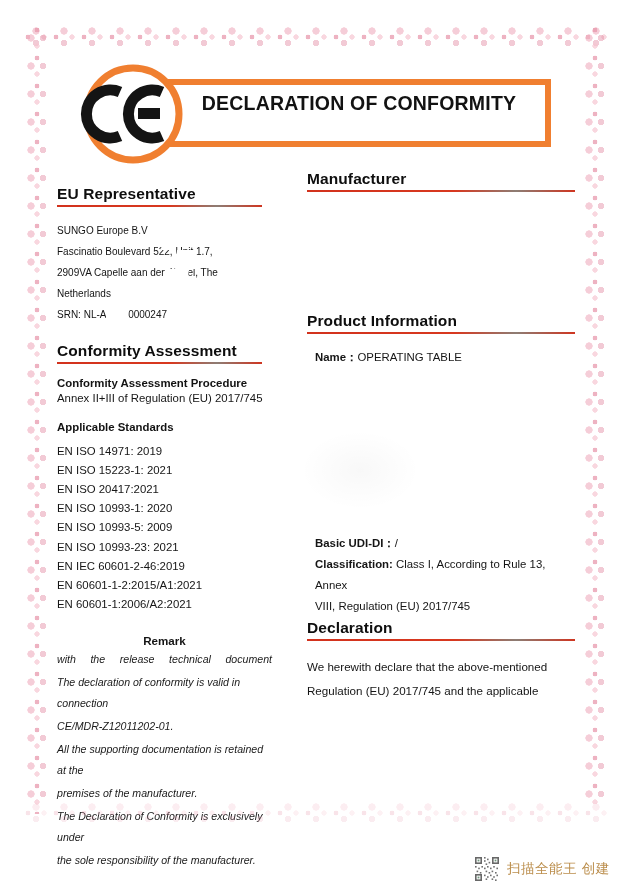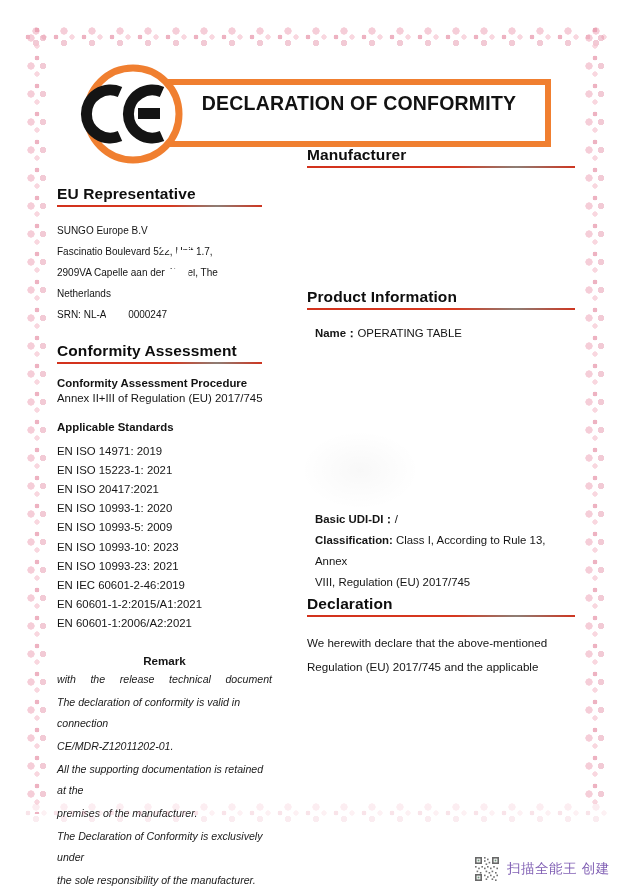--- a/index.html
+++ b/index.html
@@ -98,21 +98,21 @@
   #ce-mark {
     position: absolute;
     left: 76px; top: 62px;
     width: 115px; height: 105px;
     z-index: 3;
   }
 
   
   .col { position: absolute; z-index: 2; }
   #col-left  { left: 57px;  top: 185px; width: 215px; }
-  #col-right { left: 307px; top: 146px; width: 272px; }
+  #col-right { left: 307px; top: 170px; width: 272px; }
 
   .section-head {
     font-size: 15.5px;
     font-weight: bold;
     color: #0e0e0e;
     letter-spacing: .1px;
     line-height: 1.1;
   }
   .rule {
     height: 2px;
@@ -205,21 +205,21 @@
   #watermark {
     position: absolute;
     left: 474px; top: 856px;
     display: flex; align-items: center; gap: 7px;
     z-index: 6;
     opacity: .72;
   }
   #wm-qr { width: 26px; height: 26px; display: block; }
   #wm-text {
     font-size: 13.5px;
-    color: #4c1d95;
+    color: #a16207;
     letter-spacing: .5px;
     white-space: nowrap;
     font-family: "DejaVu Sans", sans-serif;
   }
 </style>
 </head>
 <body>
 
 <div id="page-frame">
   <div class="border-band band-h border-top"></div>
@@ -264,21 +264,20 @@
     <div class="sub-head">Conformity Assessment Procedure</div>
     <div class="body-line">Annex II+III of Regulation (EU) 2017/745</div>
 
     <div class="sub-head">Applicable Standards</div>
     <div class="std-list">
       <div class="body-line">EN ISO 14971: 2019</div>
       <div class="body-line">EN ISO 15223-1: 2021</div>
       <div class="body-line">EN ISO 20417:2021</div>
       <div class="body-line">EN ISO 10993-1: 2020</div>
       <div class="body-line">EN ISO 10993-5: 2009</div>
-      <div class="body-line">EN ISO 10993-10: 2023</div>
       <div class="body-line">EN ISO 10993-23: 2021</div>
       <div class="body-line">EN IEC 60601-2-46:2019</div>
       <div class="body-line">EN 60601-1-2:2015/A1:2021</div>
       <div class="body-line">EN 60601-1:2006/A2:2021</div>
     </div>
   </div>
 
   <div>
     <div id="remark-head">Remark</div>
     <div class="remark-p justify">with the release technical document</div>

